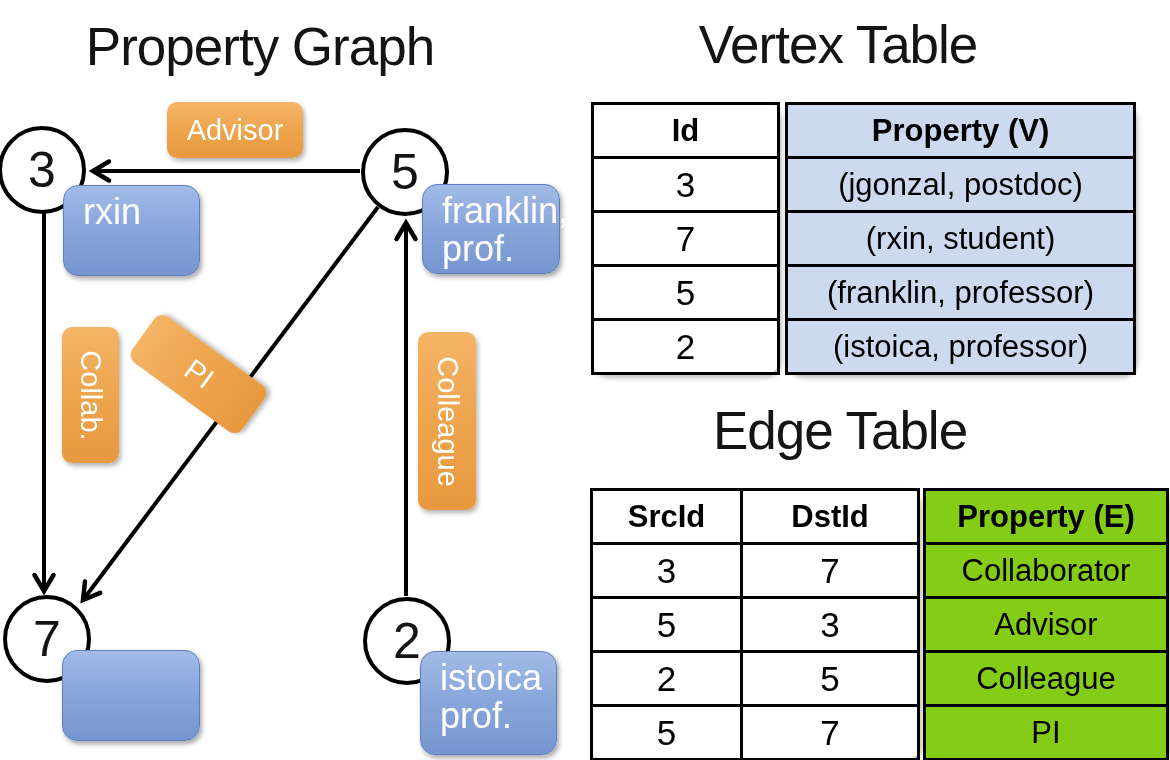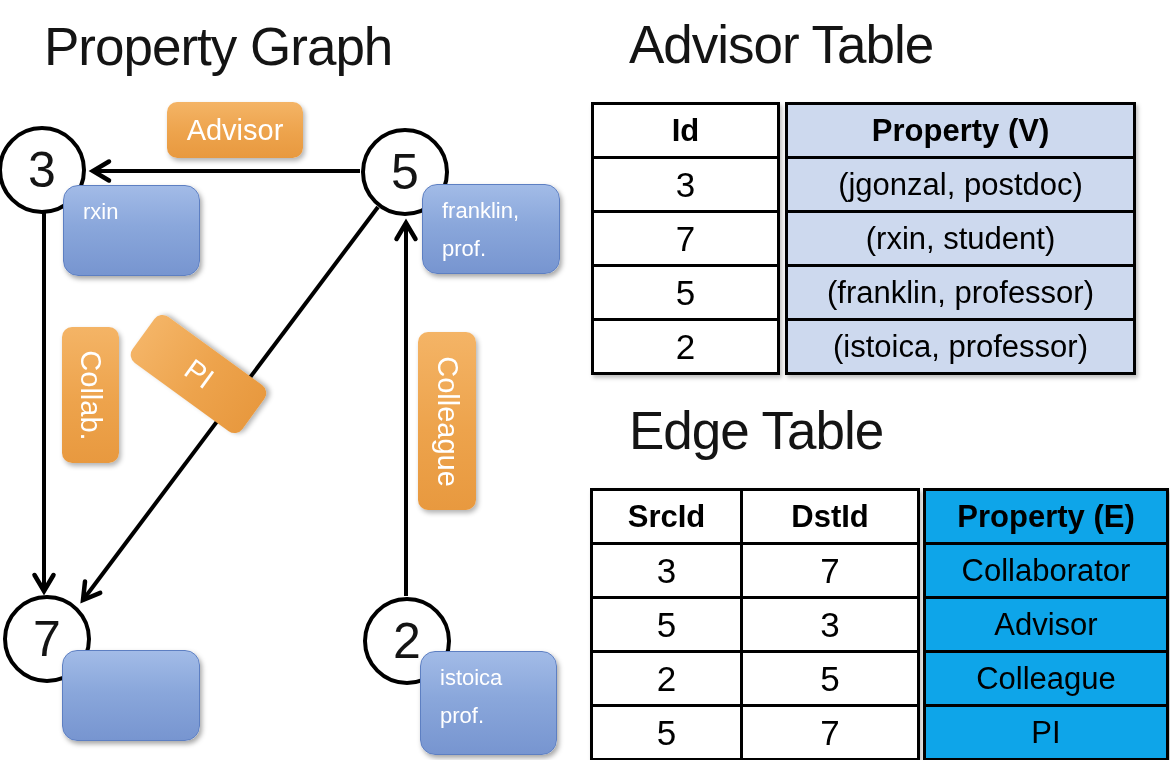--- a/index.html
+++ b/index.html
@@ -1,56 +1,56 @@
 <!DOCTYPE html>
 <html><head>
 <meta charset="utf-8">
 <style>
   html,body{margin:0;padding:0;background:#fff;}
   body{width:1170px;height:760px;position:relative;overflow:hidden;
        font-family:"Liberation Sans",sans-serif;color:#000;}
 
   
-  .big-title{position:absolute;text-align:left;font-size:53px;font-weight:400;
-             letter-spacing:-1px;color:#141414;white-space:nowrap;padding-left:44px;}
+  .big-title{position:absolute;text-align:center;font-size:53px;font-weight:400;
+             letter-spacing:-1px;color:#141414;white-space:nowrap;}
 
   
   .vcircle{position:absolute;width:88px;height:88px;border-radius:50%;
            background:#fff;border:4.5px solid #000;box-sizing:border-box;
            display:flex;align-items:center;justify-content:center;z-index:3;}
   .vcircle .num{font-size:50px;font-weight:400;color:#141414;}
 
   
   .vbox{position:absolute;border-radius:15px;z-index:4;
         background:linear-gradient(180deg,#a2bbe7 0%,#8aa7db 45%,#7795d0 100%);
         border:1.5px solid #5d7fc2;box-sizing:border-box;
         box-shadow:2px 3px 5px rgba(0,0,0,0.35);
-        color:#fff;font-size:22px;line-height:38px;padding:7px 0 0 19px;}
+        color:#fff;font-size:36px;line-height:38px;padding:7px 0 0 19px;}
 
   
   .ebox{position:absolute;border-radius:10px;z-index:2;
         background:linear-gradient(180deg,#f4b466 0%,#eda34c 55%,#e8993f 100%);
         box-shadow:2px 3px 5px rgba(0,0,0,0.3);
         display:flex;align-items:center;justify-content:center;
         color:#fff;font-size:29px;}
   .rot90 span{display:inline-block;transform:rotate(90deg);white-space:nowrap;}
 
   
   svg.edges{position:absolute;left:0;top:0;z-index:1;}
 
   
   table.tbl{position:absolute;border-collapse:collapse;table-layout:fixed;
-            background:#fff;box-shadow:2px 3px 4px rgba(0,0,0,0.25);}
+            background:#fff;box-shadow:2px 3px 4px rgba(0,0,0,0.25);border-radius:16px;}
   table.tbl th,table.tbl td{border:3px solid #000;height:51px;text-align:center;
             vertical-align:middle;padding:0;overflow:hidden;}
   table.tbl th{font-size:31px;font-weight:bold;}
   table.tbl td{font-size:31px;}
   table.tbl td.num{font-size:35px;}
   table.tbl.blue-col th,table.tbl.blue-col td{background:#cdd9ee;}
-  table.tbl.tan-col th,table.tbl.tan-col td{background:#0ea5e9;}
+  table.tbl.tan-col th,table.tbl.tan-col td{background:#84cc16;}
 </style>
 </head>
 <body>
 
 <div>
 
   <div class="big-title" style="left:0;top:16px;width:520px">Property Graph</div>
 
   <svg class="edges" width="585" height="760" viewBox="0 0 585 760">
     <defs>
@@ -100,21 +100,21 @@
     <div>franklin,</div>
     <div>prof.</div>
   </div>
   <div class="vbox" style="left:62px;top:650px;width:138px;height:91px">
   </div>
   <div class="vbox" style="left:420px;top:651px;width:137px;height:104px">
     <div>istoica</div>
     <div>prof.</div>
   </div>
 
-  <div class="big-title" style="left:585px;top:14px;width:506px">Advisor Table</div>
+  <div class="big-title" style="left:585px;top:14px;width:506px">Vertex Table</div>
 
   <table class="tbl" style="left:591px;top:102px;width:189px">
     <tbody>
         <tr>
           <th>Id</th>
         </tr>
     <tr>
           <td class="num">3</td>
         </tr>
     <tr>

